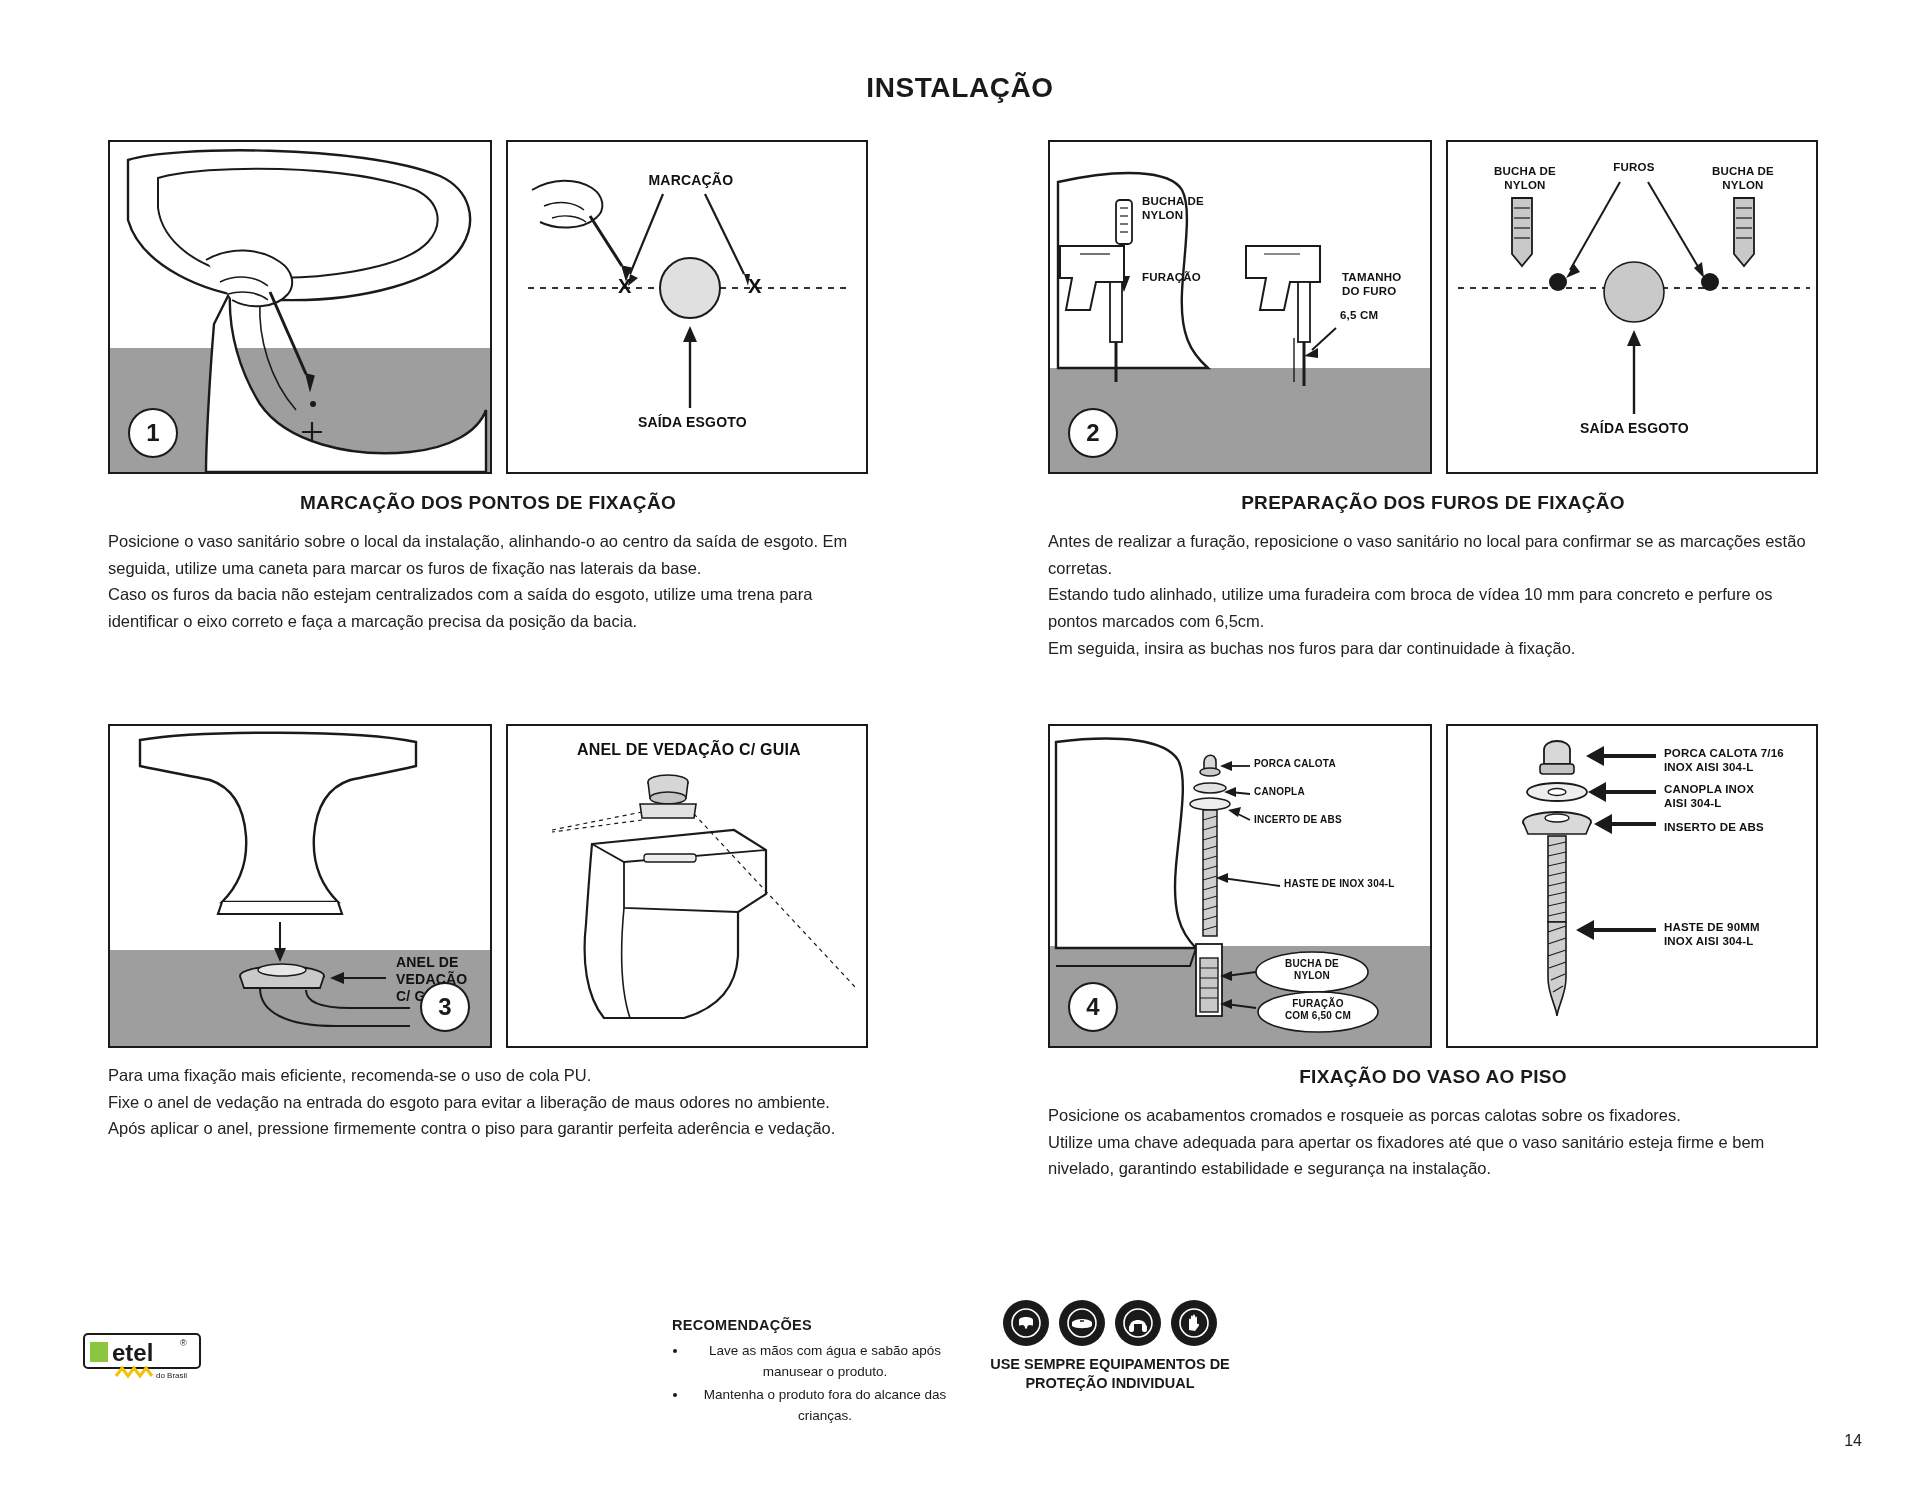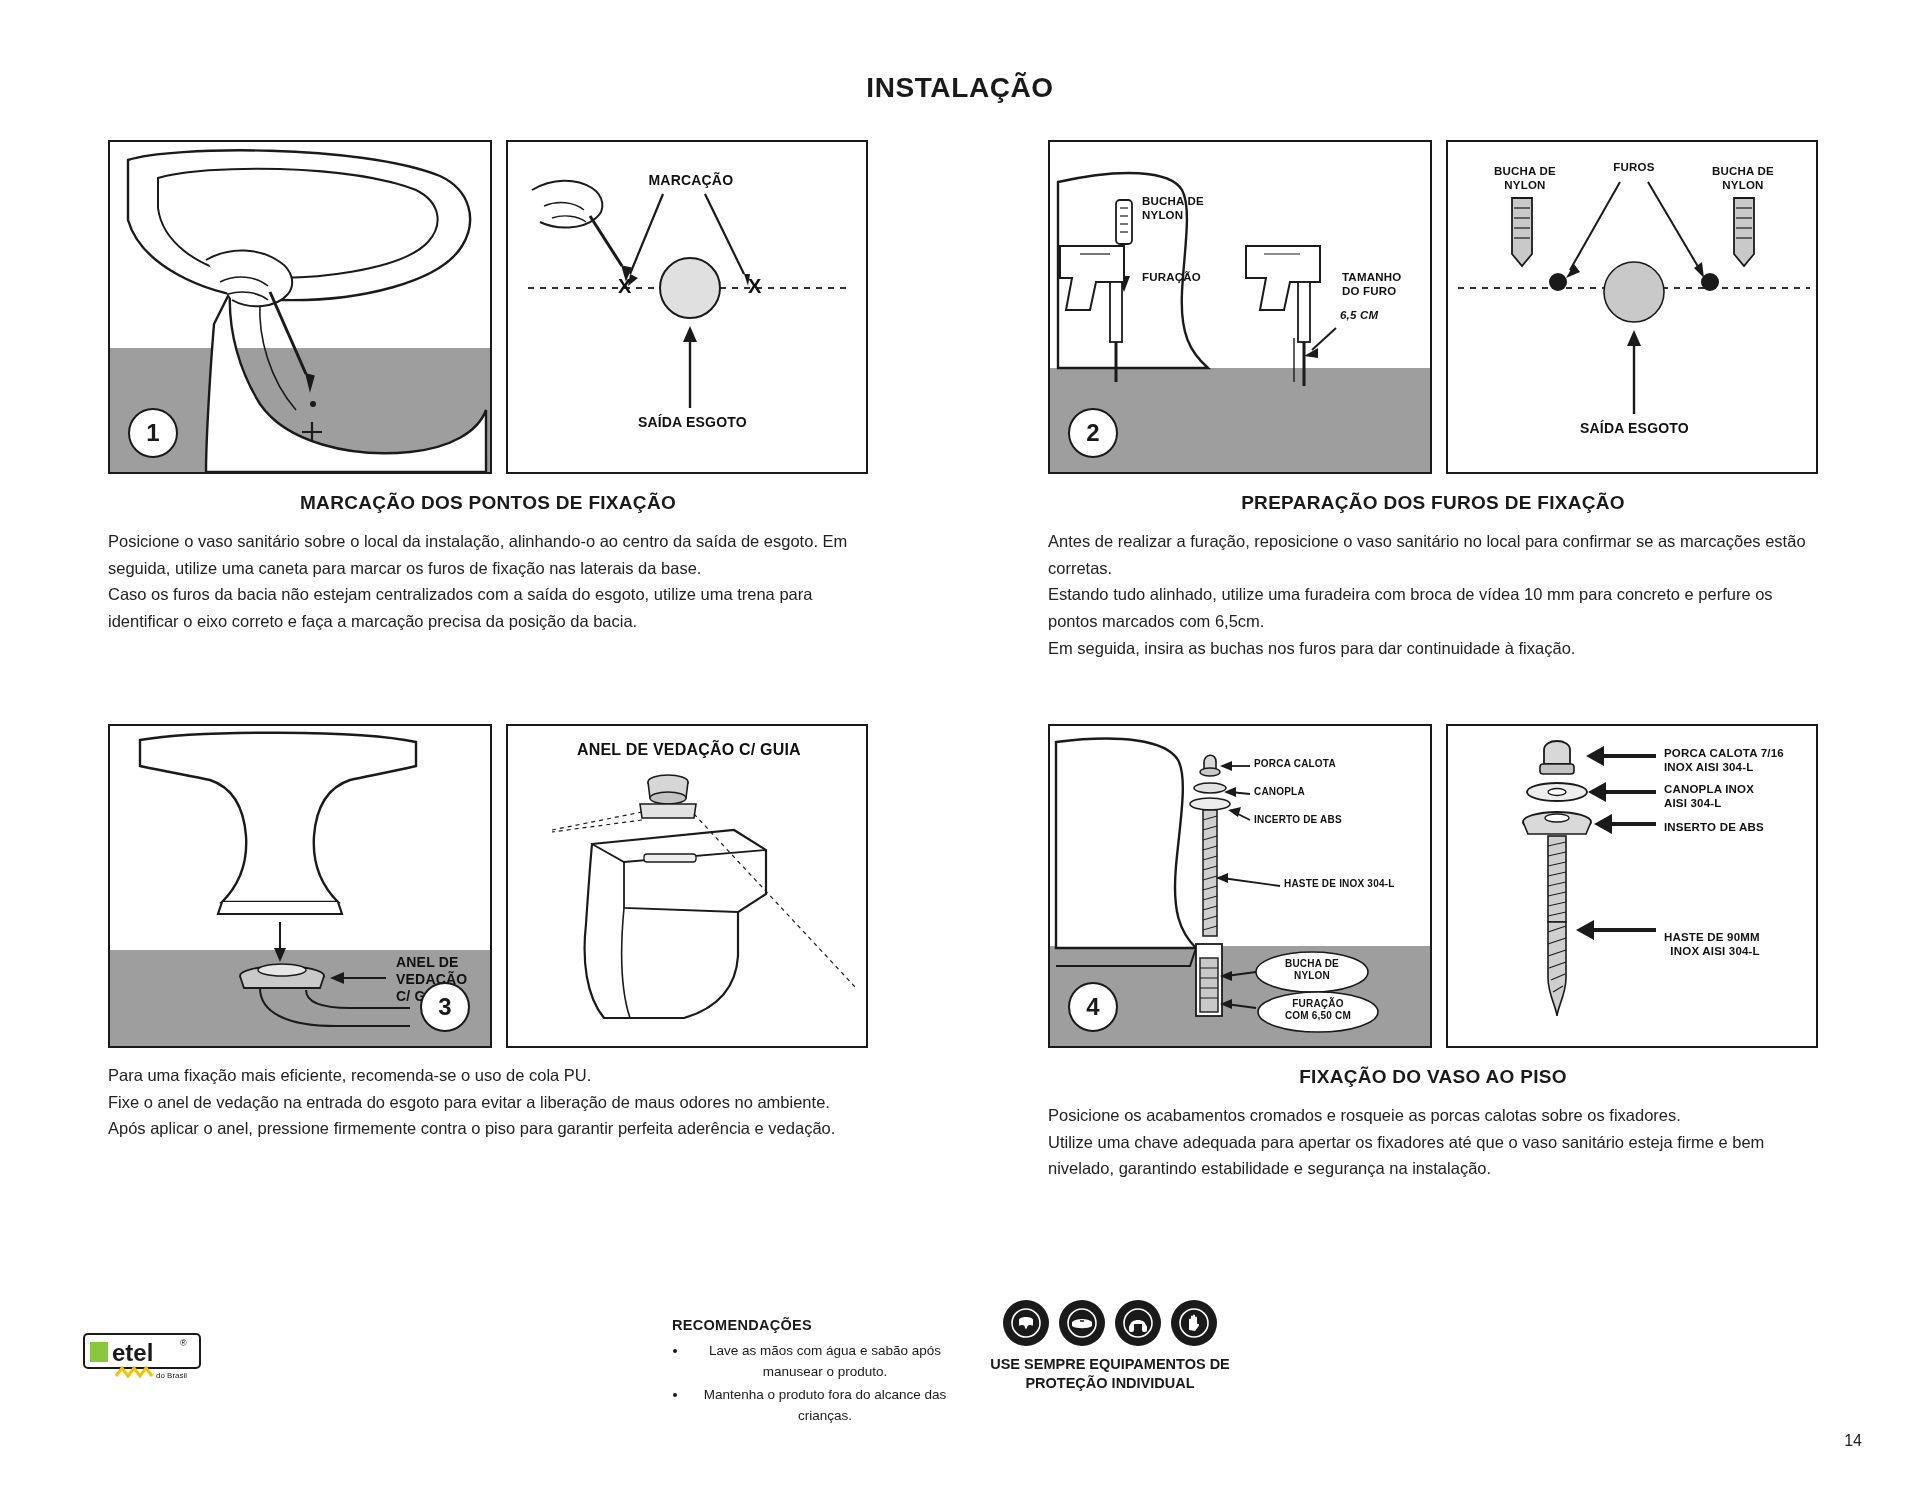--- a/index.html
+++ b/index.html
@@ -255,21 +255,21 @@
           <line x1="286" y1="186" x2="262" y2="208" stroke="#1a1a1a" stroke-width="2"></line>
           <path d="M254 214 L 268 206 L 268 216 Z" fill="#1a1a1a"></path>
 
           <line x1="244" y1="196" x2="244" y2="240" stroke="#1a1a1a" stroke-width="1.4"></line>
         </svg>
         <div class="lbl" style="left:92px; top:52px;">BUCHA DE
 NYLON</div>
         <div class="lbl" style="left:92px; top:128px;">FURAÇÃO</div>
         <div class="lbl" style="left:292px; top:128px;">TAMANHO
 DO FURO</div>
-        <div class="lbl" style="left:290px; top:166px;font-style:italic;">6,5 CM</div>
+        <div class="lbl" style="left:290px; top:166px;">6,5 CM</div>
         <div class="badge">2</div>
       </div>
 
       <div class="panel" style="width:372px; height:330px;">
         <svg width="372" height="330" viewBox="0 0 372 330" style="position:absolute;left:0;top:0;">
           <line x1="10" y1="146" x2="362" y2="146" stroke="#333" stroke-width="2" stroke-dasharray="6 6"></line>
           <circle cx="186" cy="150" r="30" fill="#c9c9c9" stroke="#1a1a1a" stroke-width="1.6"></circle>
 
           <g>
             <path d="M64 56 L 84 56 L 84 112 L 74 124 L 64 112 Z" fill="#c9c9c9" stroke="#1a1a1a" stroke-width="1.8"></path>
@@ -481,21 +481,21 @@
           <line x1="208" y1="98" x2="158" y2="98" stroke="#1a1a1a" stroke-width="4"></line>
           <path d="M146 98 L 164 88 L 164 108 Z" fill="#1a1a1a"></path>
           <line x1="208" y1="204" x2="140" y2="204" stroke="#1a1a1a" stroke-width="4"></line>
           <path d="M128 204 L 146 194 L 146 214 Z" fill="#1a1a1a"></path>
         </svg>
         <div class="lbl" style="left:216px; top:20px;">PORCA CALOTA 7/16
 INOX AISI 304-L</div>
         <div class="lbl" style="left:216px; top:56px;">CANOPLA INOX
 AISI 304-L</div>
         <div class="lbl" style="left:216px; top:94px;">INSERTO DE ABS</div>
-        <div class="lbl" style="left:216px; top:204px;text-align:right;">HASTE DE 90MM
+        <div class="lbl" style="left:216px; top:194px;">HASTE DE 90MM
 INOX AISI 304-L</div>
       </div>
     </div>
 
     <div class="step-caption">FIXAÇÃO DO VASO AO PISO</div>
     <div class="step-body">
       <p>Posicione os acabamentos cromados e rosqueie as porcas calotas sobre os fixadores.</p>
       <p>Utilize uma chave adequada para apertar os fixadores até que o vaso sanitário esteja firme e bem nivelado, garantindo estabilidade e segurança na instalação.</p>
     </div>
   </div>

